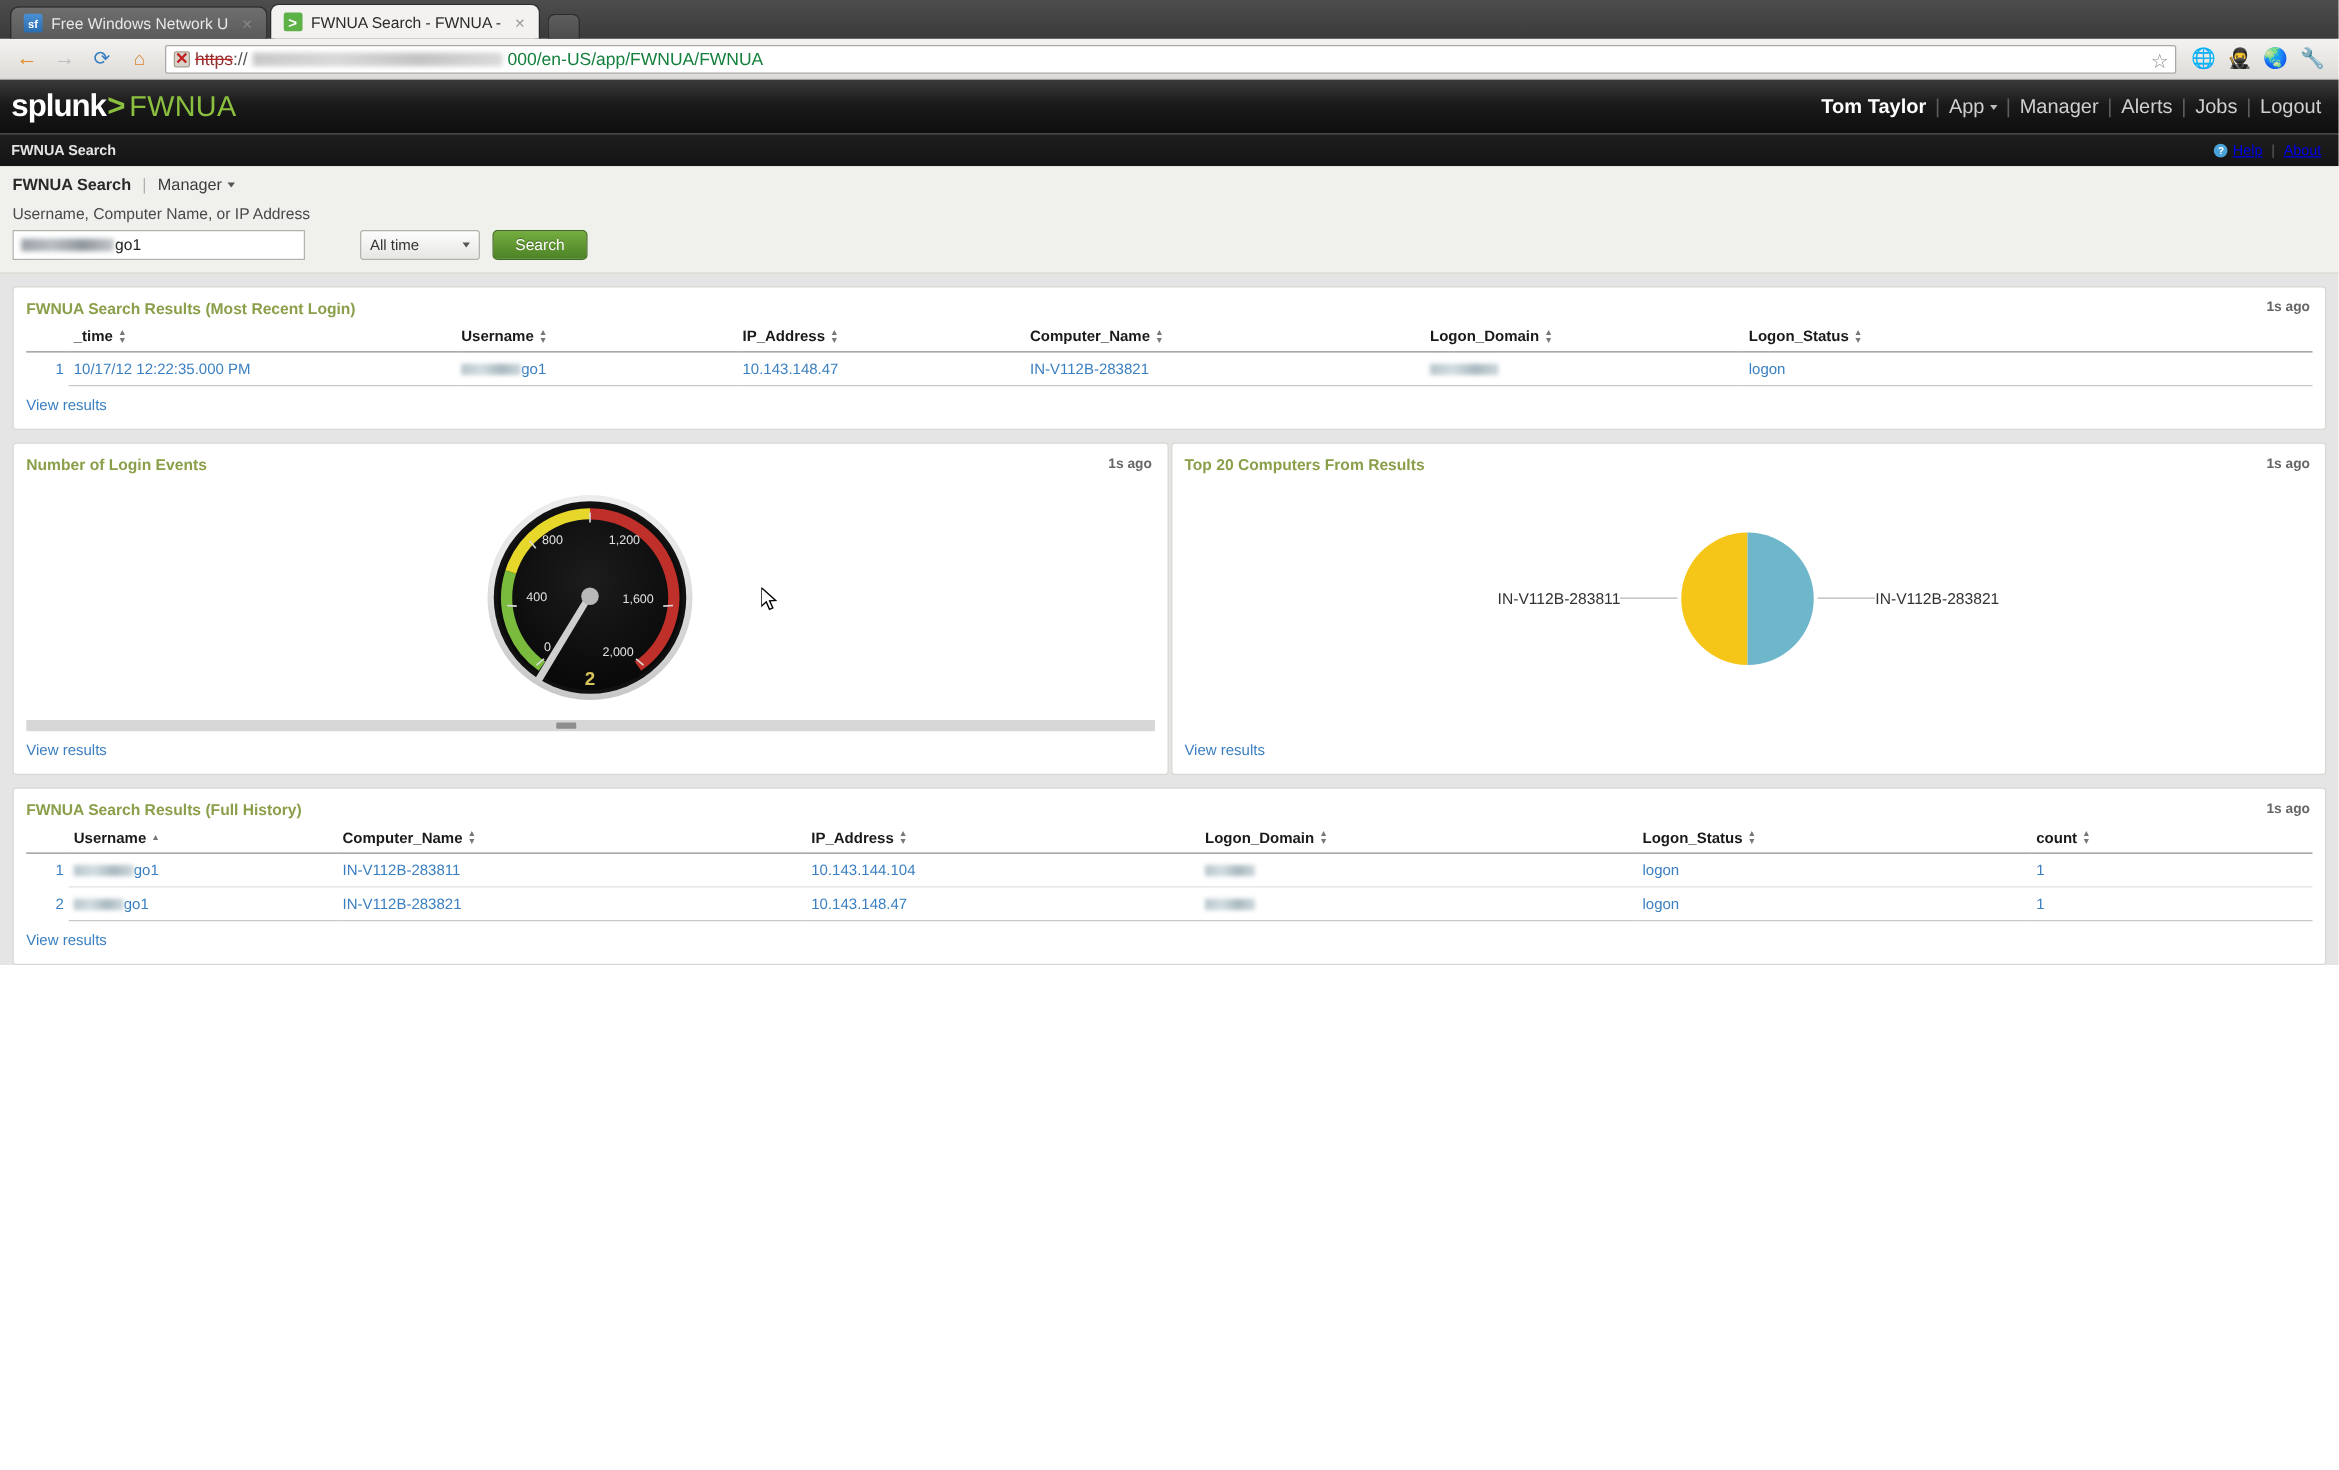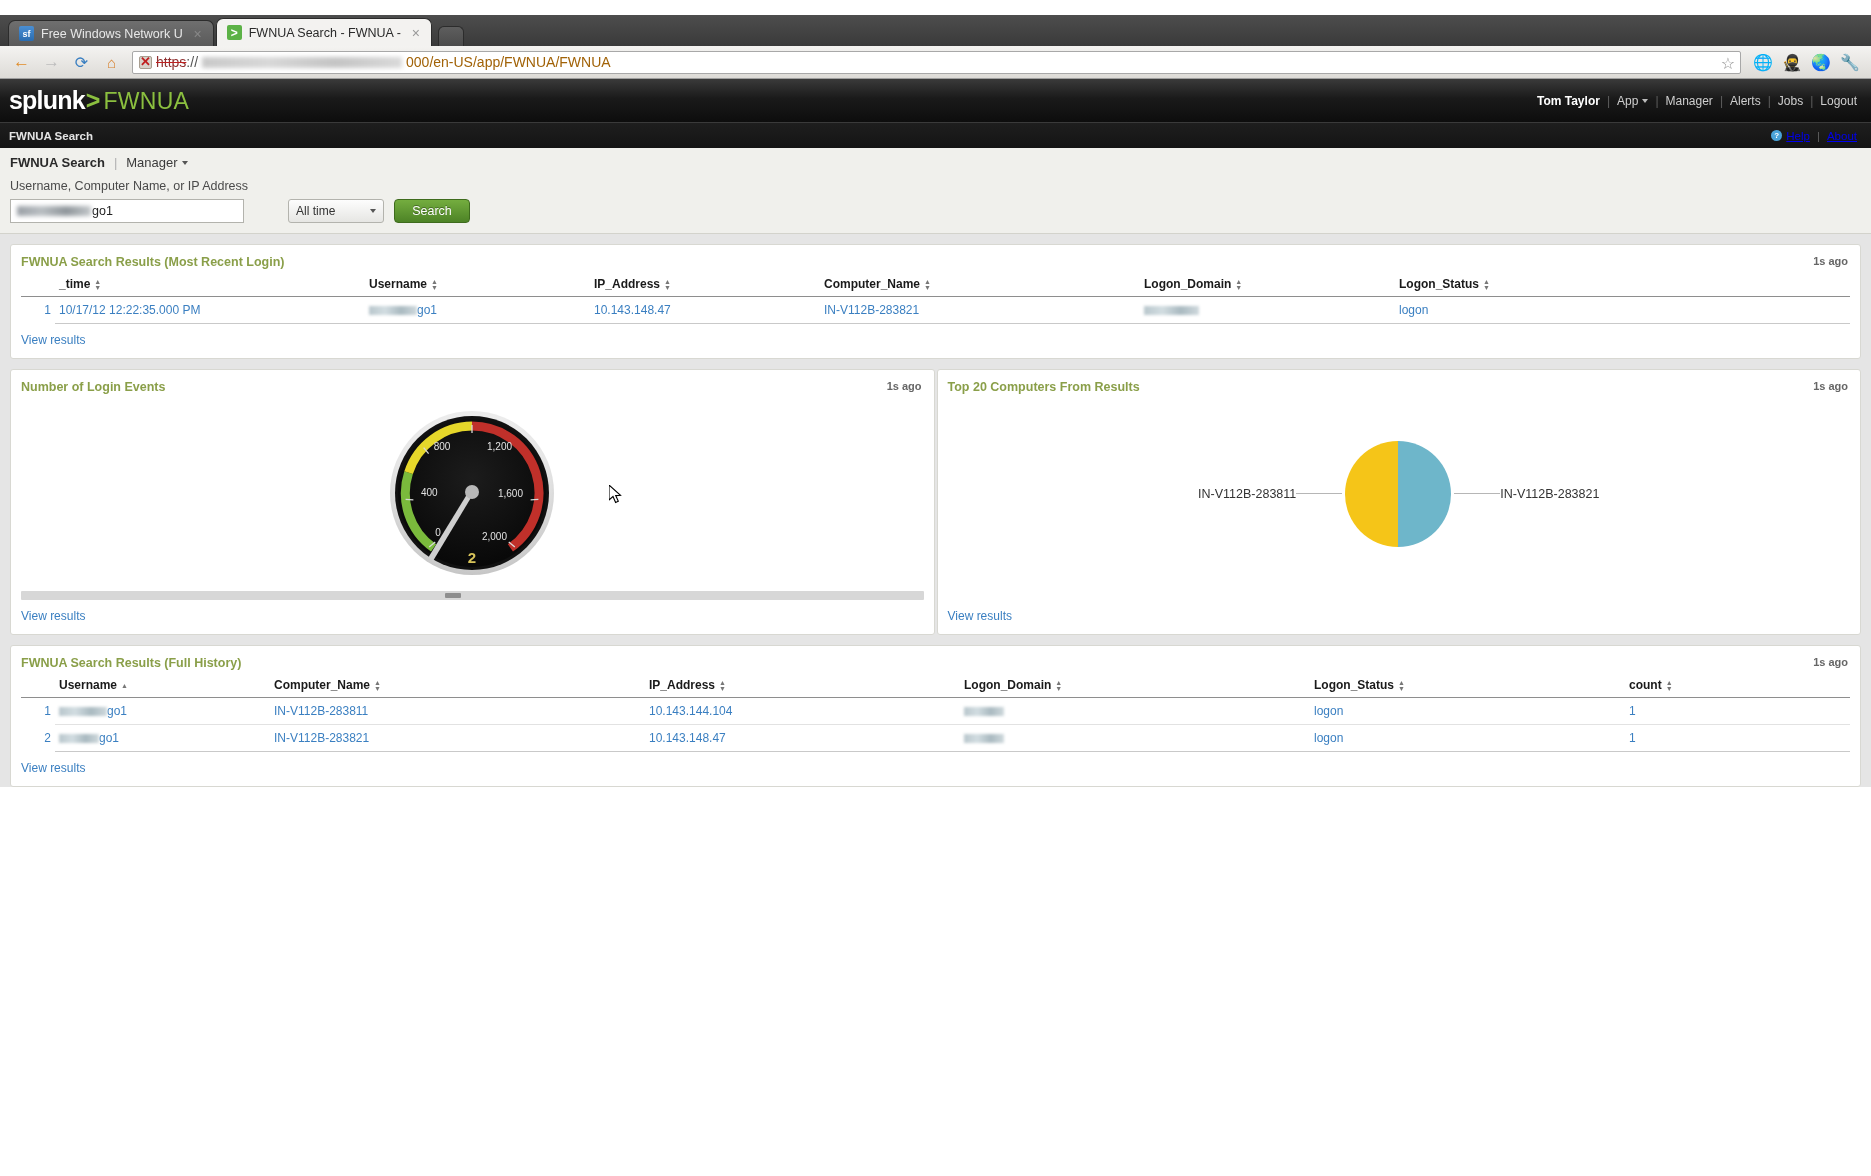--- a/index.html
+++ b/index.html
@@ -11,21 +11,20 @@
   }
 
   
   .browser-chrome {
     background: linear-gradient(#4d4d4d, #3a3a3a);
     height: 31px;
     display: flex;
     align-items: flex-end;
     padding-left: 8px;
     position: relative;
-    margin-top: 15px;
   }
   .tab {
     height: 26px;
     display: flex;
     align-items: center;
     padding: 0 8px 0 10px;
     border-radius: 7px 7px 0 0;
     font-size: 12.5px;
     max-width: 230px;
     position: relative;
@@ -118,21 +117,21 @@
     color: #8f3030; text-decoration: line-through;
     text-decoration-color: #c02020; margin-right: 0px;
   }
   .url-redacted {
     display: inline-block;
     width: 200px; height: 11px;
     background: linear-gradient(90deg,#c9c9c9,#d8d8d8,#c4c4c4,#dadada);
     filter: blur(2.2px);
     margin: 0 4px; vertical-align: middle;
   }
-  .url-rest { color: #a16207; }
+  .url-rest { color: #15803d; }
   .url-star {
     position: absolute; right: 5px; top: 2px;
     font-size: 16px; color: #8d8d8d;
   }
   .tb-icon {
     width: 26px; height: 26px;
     display: flex; align-items: center; justify-content: center;
     font-size: 16px; flex: 0 0 auto;
   }
 
@@ -147,21 +146,21 @@
   }
   .splunk-logo { display: flex; align-items: baseline; }
   .logo-splunk {
     color: #ffffff; font-size: 25px; font-weight: bold;
     letter-spacing: -0.8px;
   }
   .logo-gt { color: #8bbf3f; font-size: 25px; font-weight: bold; margin: 0 3px 0 1px;}
   .logo-app { color: #8bbf3f; font-size: 23px; font-weight: normal; letter-spacing: 0.3px;}
   .header-nav {
     display: flex; align-items: center;
-    font-size: 12px; color: #cfcfcf; gap: 0px;
+    font-size: 16px; color: #cfcfcf; gap: 0px;
   }
   .header-nav .user { color: #ffffff; font-weight: bold; }
   .header-nav .sep { color: #5e5e5e; margin: 0 7px; }
   .header-nav a { color: #cfcfcf; text-decoration: none; }
   .caret-down {
     display: inline-block; width: 0; height: 0; margin-left: 4px;
     border-left: 3.5px solid transparent;
     border-right: 3.5px solid transparent;
     border-top: 4px solid #bdbdbd;
     vertical-align: middle;

